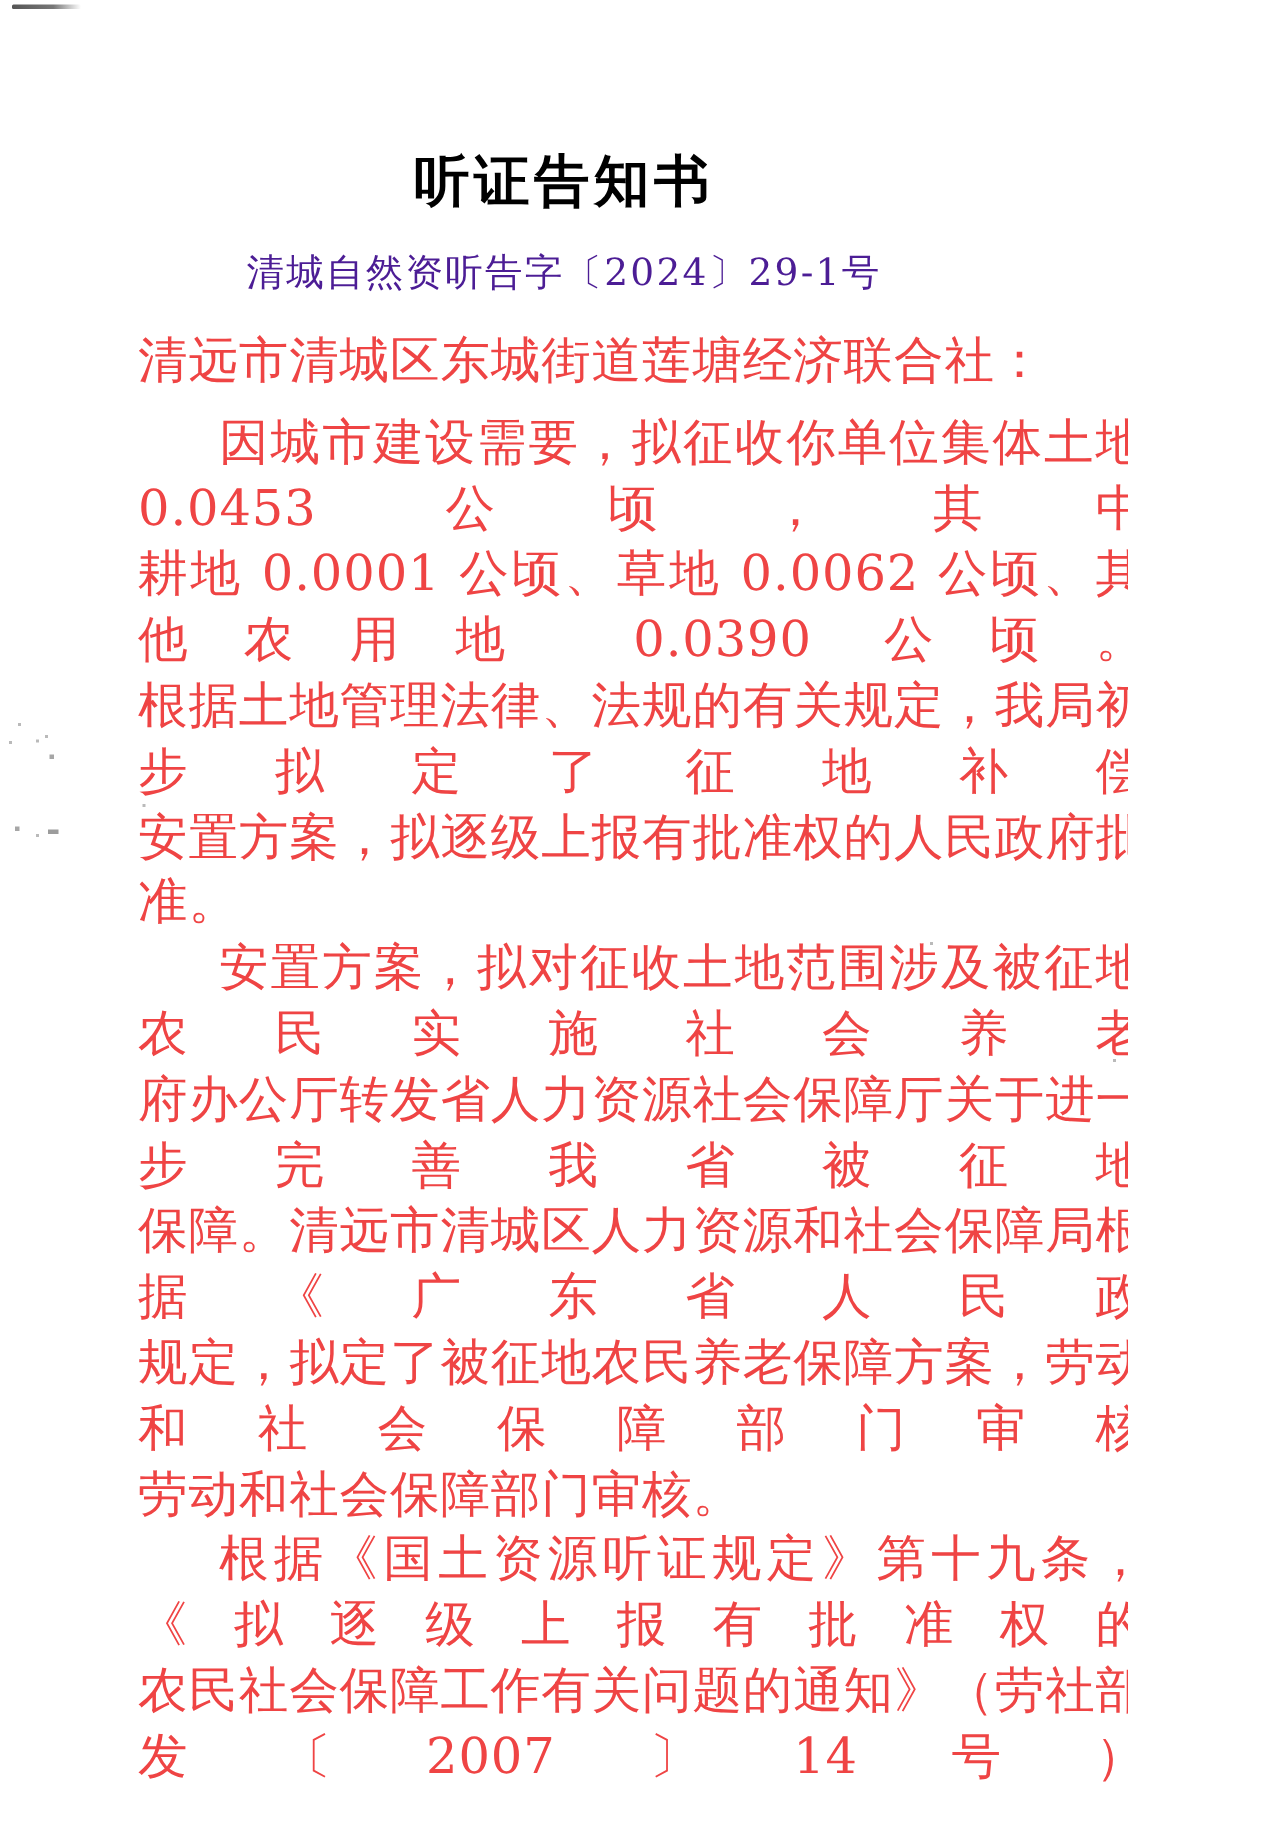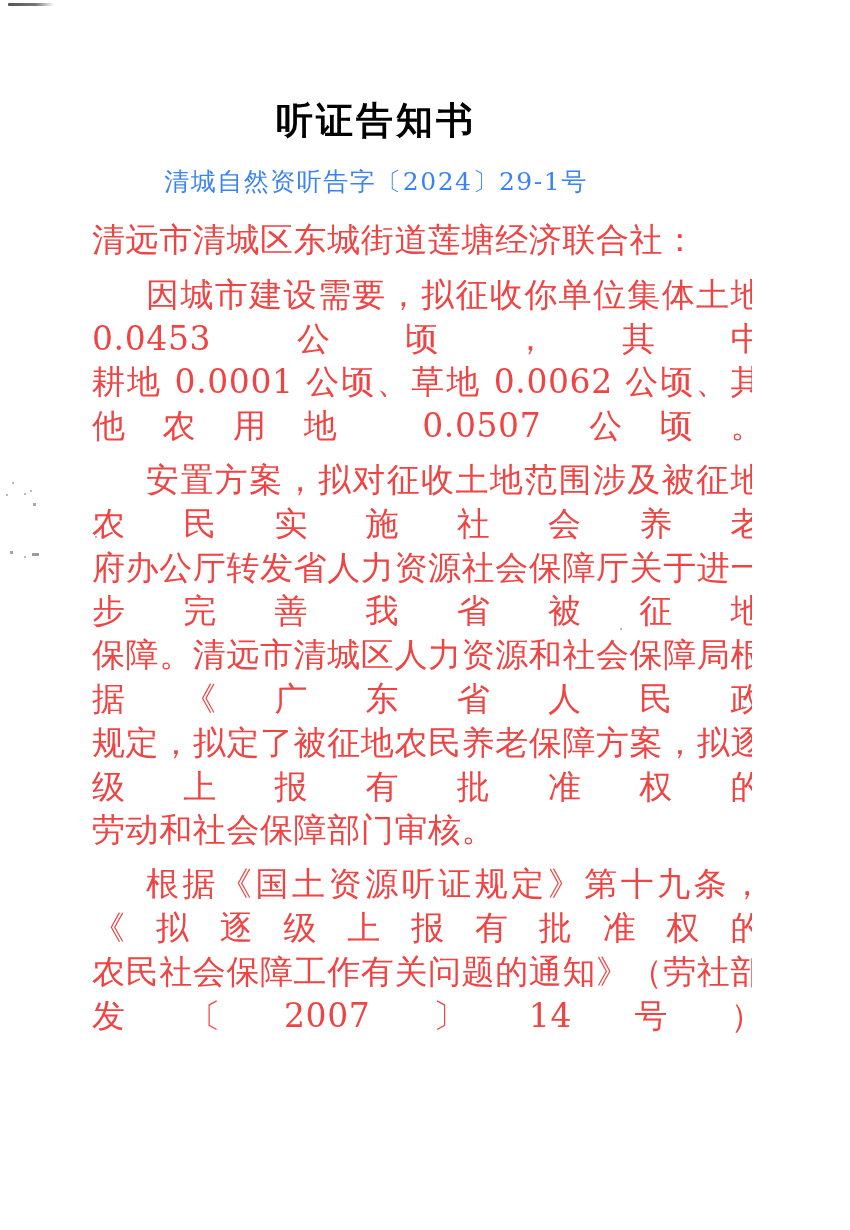--- a/index.html
+++ b/index.html
@@ -50,38 +50,38 @@
     color: #000000;
   }
   .doc-number {
     position: absolute;
     left: 0;
     right: 0;
     top: 165px;
     text-align: center;
     font-size: 25px;
     letter-spacing: 1.5px;
-    color: #3b82f6;
+    color: #4c1d95;
   }
 
   .content {
     position: absolute;
     left: 92px;
     top: 218px;
     width: 672px;
   }
   .line {
     font-size: 33px;
     line-height: 43.8px;
     letter-spacing: 0.6px;
     white-space: nowrap;
     color: #ef4444;
   }
   .addressee { margin-bottom: 11px; }
-  .para { margin-top: 10px; }
+  .para { }
   .indent { text-indent: 54px; }
   .justify {
     white-space: normal;
     text-align: justify;
     text-align-last: justify;
   }
   .lastline {
     white-space: normal;
     text-align: left;
     text-align-last: left;
@@ -108,28 +108,30 @@
   <div class="doc-title">听证告知书</div>
 
   <div class="doc-number">清城自然资听告字〔2024〕29-1号</div>
 
   <div class="content">
 
     <div class="line addressee">清远市清城区东城街道莲塘经济联合社：</div>
 
     <div class="para">
       <div class="line justify indent">因城市建设需要，拟征收你单位集体土地 0.0453 公顷，其中</div>
-      <div class="line justify">耕地 0.0001 公顷、草地 0.0062 公顷、其他农用地 0.0507 公顷。</div>
+      <div class="line justify">耕地 0.0001 公顷、草地 0.0062 公顷、其他农用地 0.0390 公顷。</div>
+      <div class="line justify">根据土地管理法律、法规的有关规定，我局初步拟定了征地补偿</div>
+      <div class="line lastline">安置方案，拟逐级上报有批准权的人民政府批准。</div>
     </div>
 
     <div class="para">
       <div class="line justify indent">安置方案，拟对征收土地范围涉及被征地农民实施社会养老</div>
       <div class="line justify">府办公厅转发省人力资源社会保障厅关于进一步完善我省被征地</div>
       <div class="line justify">保障。清远市清城区人力资源和社会保障局根据《广东省人民政</div>
-      <div class="line justify">规定，拟定了被征地农民养老保障方案，拟逐级上报有批准权的</div>
+      <div class="line justify">规定，拟定了被征地农民养老保障方案，劳动和社会保障部门审核</div>
       <div class="line lastline">劳动和社会保障部门审核。</div>
     </div>
 
     <div class="para">
       <div class="line justify indent">根据《国土资源听证规定》第十九条，《拟逐级上报有批准权的</div>
       <div class="line justify">农民社会保障工作有关问题的通知》（劳社部发〔2007〕14号）</div>
 
     </div>
 
   </div>

